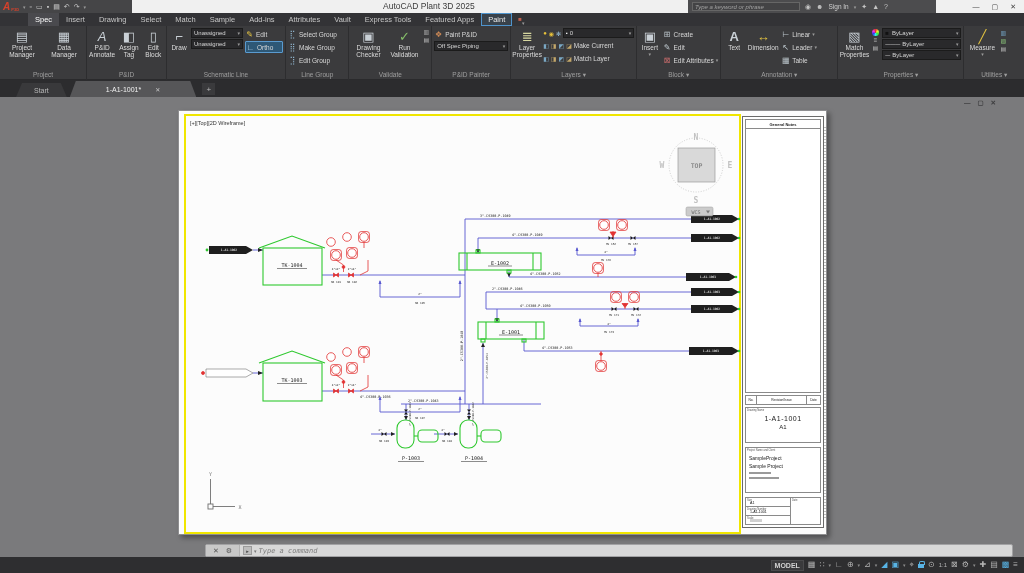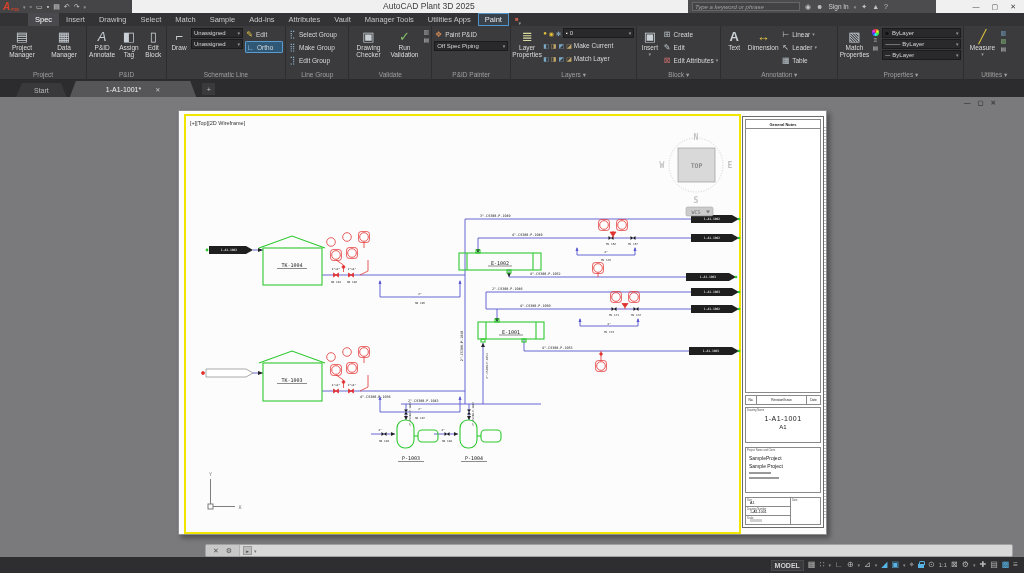--- a/index.html
+++ b/index.html
@@ -130,22 +130,22 @@
 <div id="tabrow">
   <span class="rtab active">Spec</span>
   <span class="rtab">Insert</span>
   <span class="rtab">Drawing</span>
   <span class="rtab">Select</span>
   <span class="rtab">Match</span>
   <span class="rtab">Sample</span>
   <span class="rtab">Add-ins</span>
   <span class="rtab">Attributes</span>
   <span class="rtab">Vault</span>
-  <span class="rtab">Manager Tools</span>
-  <span class="rtab">Utilities Apps</span>
+  <span class="rtab">Express Tools</span>
+  <span class="rtab">Featured Apps</span>
   <span class="rtab selected">Paint</span>
   <span class="extra">■</span>
   <span class="tb-caret">▾</span>
 </div>
 
 <div id="ribbon">
   <div class="panel" style="width:87px">
     <div class="pbody">
       <div class="bigbtn" style="width:40px">
           <span class="bicon">▤</span>
@@ -732,20 +732,21 @@
   </div>
 </div>
 
 <div id="cmdline">
   <div id="cmd-left">
     <span>✕</span>
     <span>⚙</span>
   </div>
   <div id="cmd-prompt">▸</div>
   <span id="cmd-caret">▾</span>
+  <input id="cmd-input" placeholder="Type a command" style="">
 </div>
 
 <div id="statusbar">
   <span id="sb-model">MODEL</span>
   <span class="si">▦</span>
   <span class="si">∷</span>
     <span class="sc">▾</span>
   <span class="si">∟</span>
   <span class="si">⊕</span>
     <span class="sc">▾</span>

